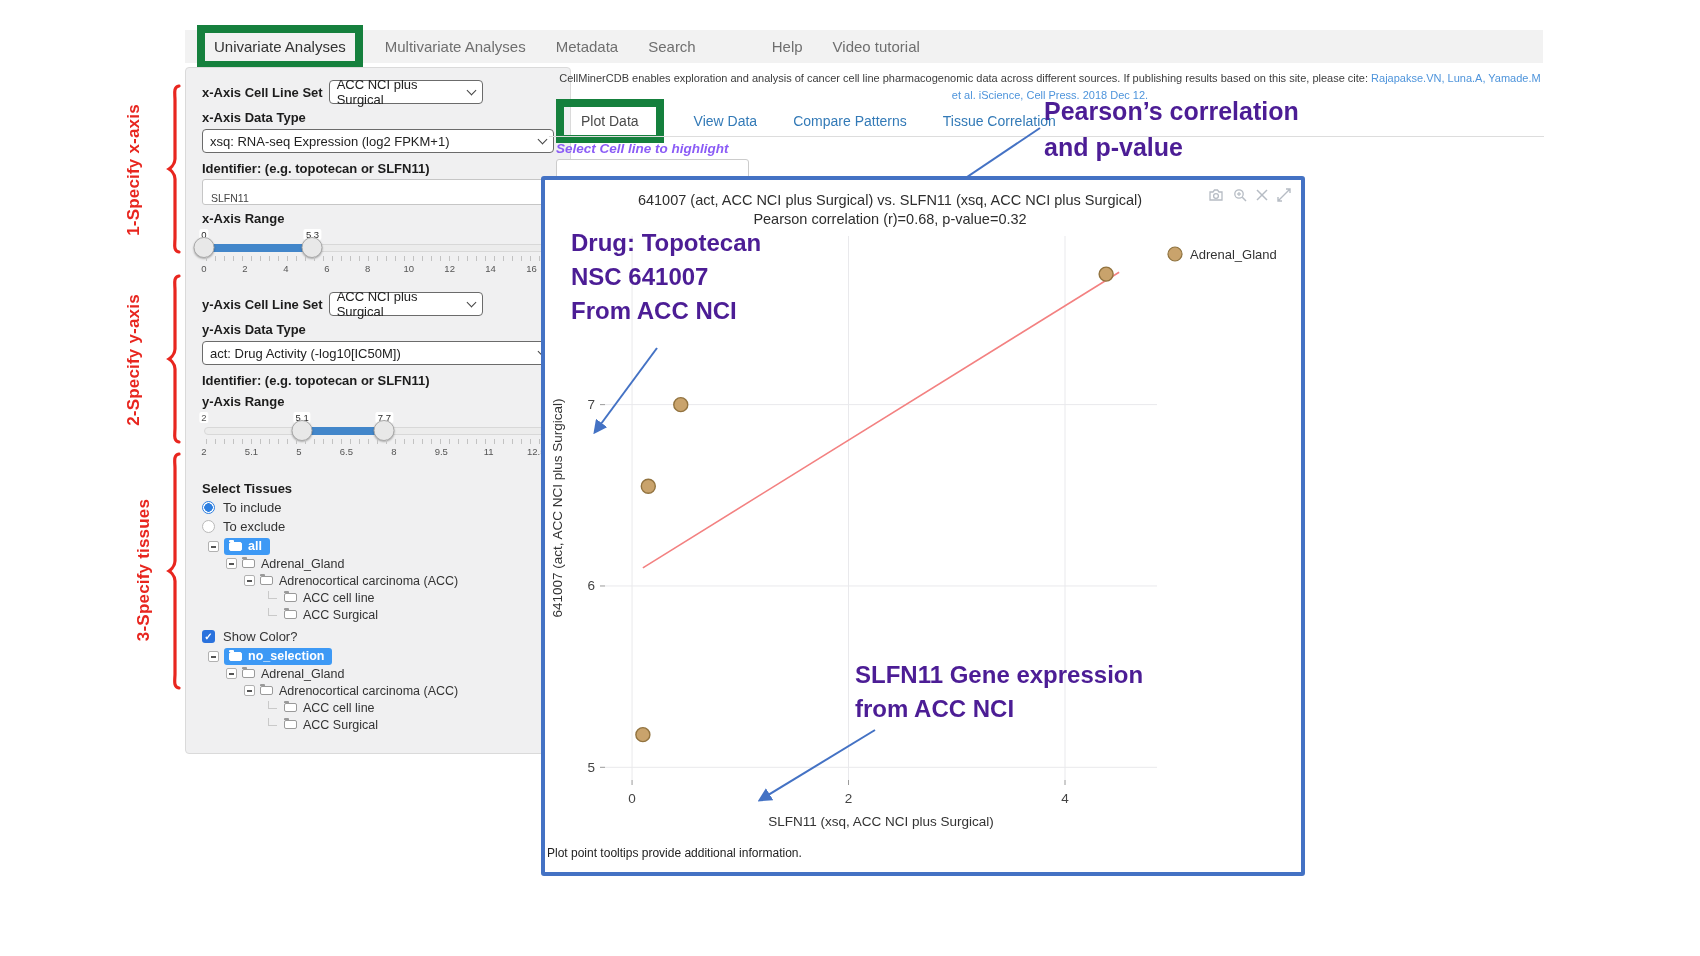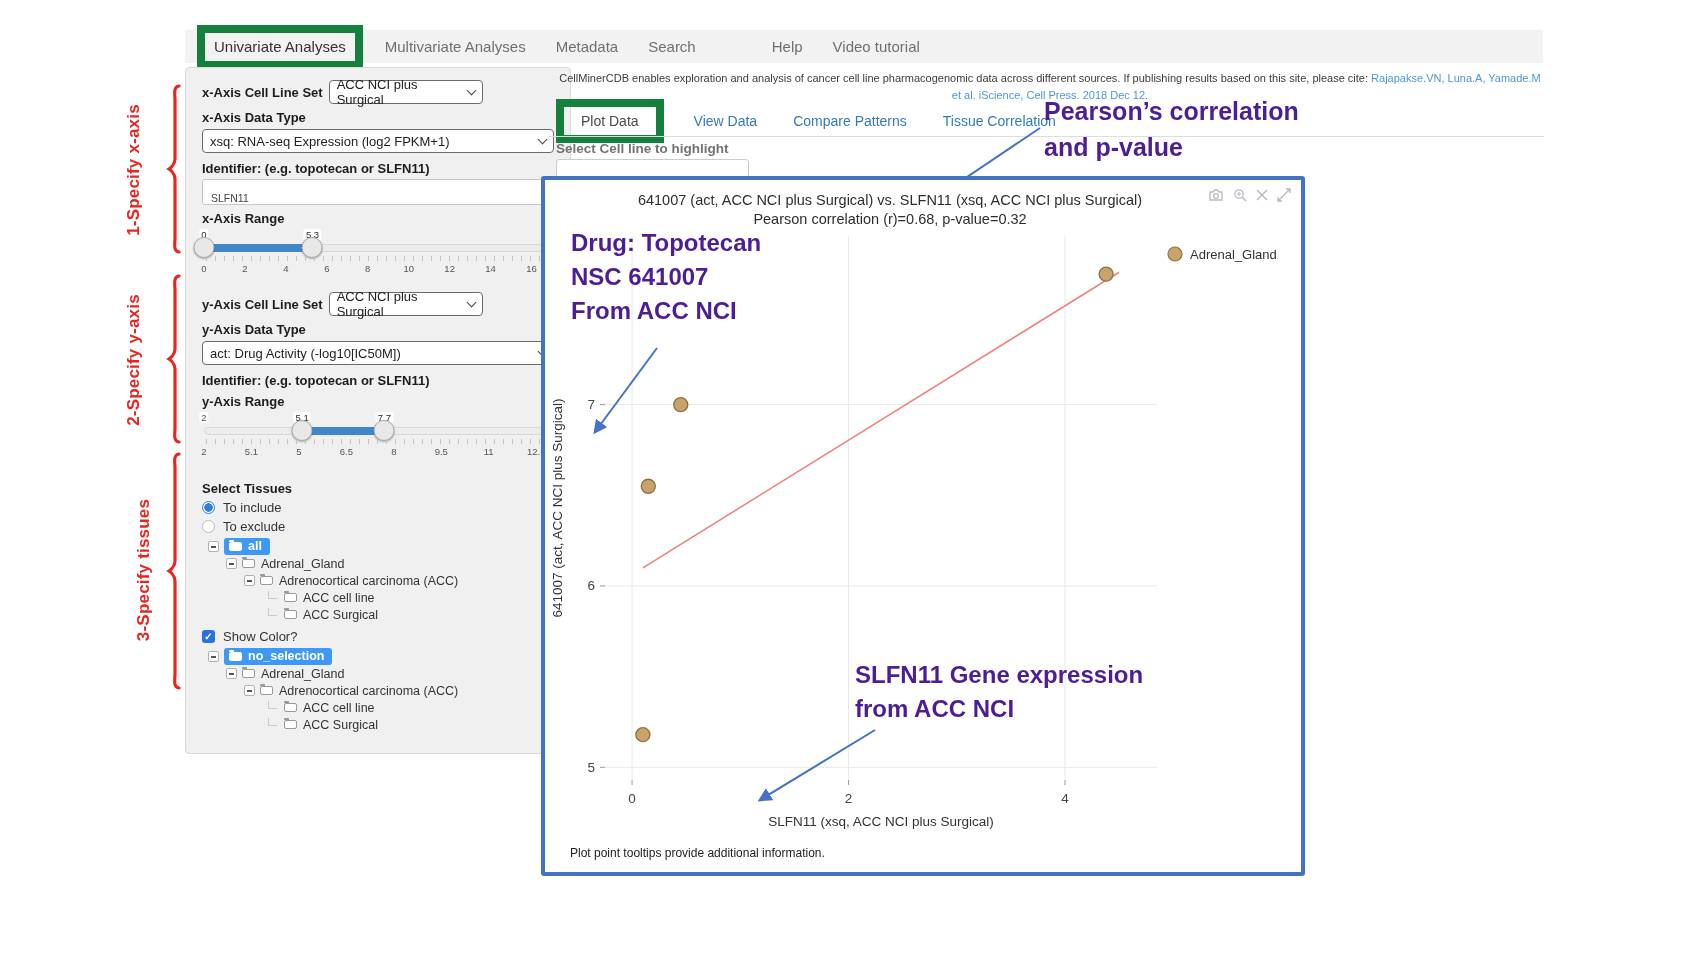--- a/index.html
+++ b/index.html
@@ -64,36 +64,36 @@
   .chip .folder::before { background:#fff; }
 
   
   .citation { position:absolute; left:556px; top:70px; width:988px; font-size:11px; color:#3c3c3c; text-align:center; line-height:1.55; }
   .cit-link { color:#4e94db; cursor:pointer; }
   .tabs { position:absolute; left:556px; top:99px; display:flex; align-items:center; font-size:14px; }
   .tab { color:#337ab7; margin-right:36px; cursor:pointer; padding:6px 0; white-space:nowrap; }
   .tab.active { color:#4a4a4a; margin:4px; padding:0; }
   .tabs .red-frame { padding:6px 13px; margin-right:30px; }
   .tabs-rule { position:absolute; left:549px; top:136px; width:995px; border-top:1px solid #ddd; }
-  .hl-label { position:absolute; left:556px; top:141px; font-size:13.5px; font-weight:bold; color:#737373; }
+  .hl-label { position:absolute; left:556px; top:141px; font-size:13.5px; font-weight:bold; color:#8b5cf6;font-style:italic; }
   .hl-input { position:absolute; left:556px; top:159px; width:193px; height:23px; background:#fff; border:1px solid #ccc; border-radius:3px; cursor:text; }
 
   .blue-ann { color:#4c1d95; font-weight:bold; white-space:pre-line; font-size:24px; line-height:1.42; }
   .pearson-ann { position:absolute; left:1044px; top:94px; font-size:25px; }
   .drug-ann { position:absolute; left:26px; top:46px; }
   .gene-ann { position:absolute; left:310px; top:478px; }
 
   .plot-box { position:absolute; left:541px; top:176px; width:764px; height:700px; border:4px solid #4472c4; border-radius:3px; background:#fff; }
   .chart-title { position:absolute; top:12px; left:0; width:690px; text-align:center; font-size:14.5px; color:#2e2e2e; }
   .chart-sub { position:absolute; top:31px; left:0; width:690px; text-align:center; font-size:14.5px; color:#2e2e2e; }
   .modebar { position:absolute; top:8px; right:10px; display:flex; gap:9px; align-items:center; }
   .modebar svg { display:block; cursor:pointer; }
   .chart-host { position:absolute; left:0; top:26px; width:756px; height:664px; }
   .chart-host text { font-family:"Liberation Sans",sans-serif; }
-  .footnote { position:absolute; left:25px; bottom:12px; font-size:12px; color:#222; }
+  .footnote { position:absolute; left:2px; bottom:12px; font-size:12px; color:#222; }
   .arrow-svg { position:absolute; pointer-events:none; overflow:visible; }
 </style>
 </head>
 <body>
 
 <div class="rot" id="rl-x">1-Specify x-axis</div>
 <div class="rot" id="rl-y">2-Specify y-axis</div>
 <div class="rot" id="rl-t">3-Specify tissues</div>
 <svg class="brace" style="left:167px;top:84px" width="14" height="172">
     <path d="M12 2 C6 3 8 10 8 16 L8 75 C8 81 2 85 2 85 C2 85 8 89 8 95 L8 154 C8 160 6 167 12 168" fill="none" stroke="#e8261f" stroke-width="3.2" stroke-linecap="round"></path>

